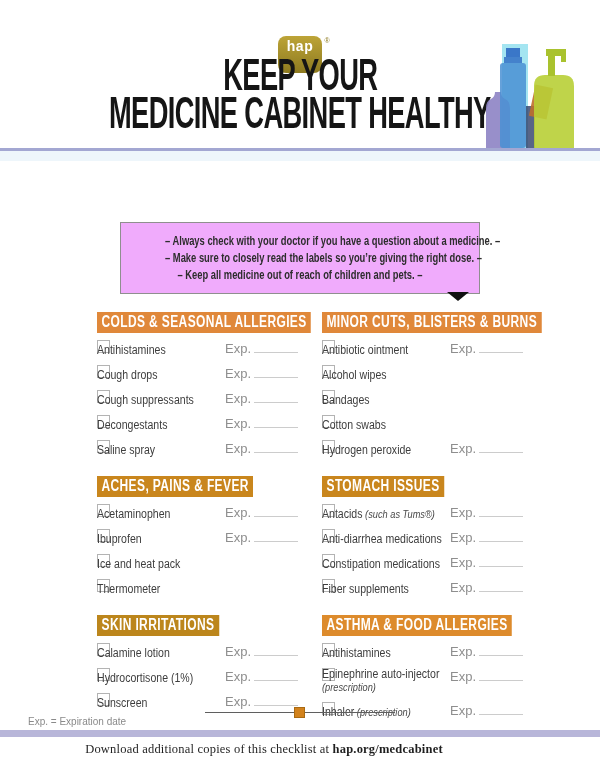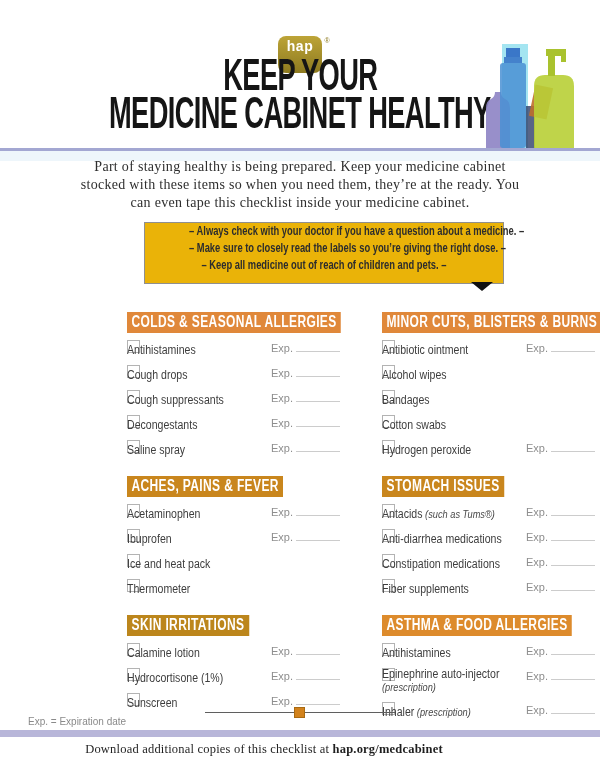--- a/index.html
+++ b/index.html
@@ -18,41 +18,41 @@
   .divider{position:absolute;top:148px;left:0;width:600px;height:3px;}
   .divider-tint{position:absolute;top:151px;left:0;width:600px;height:10px;background:#eef6fb;}
   
   .para{position:absolute;left:70px;width:460px;text-align:center;
         font-family:"Liberation Serif",serif;font-size:14px;line-height:18px;
         color:#2e2e2e;letter-spacing:.3px;}
   .intro{top:158px;}
   .outro{top:657px;}
   
   .notebox{position:absolute;top:222px;left:120px;width:360px;box-sizing:border-box;
-           background:#eab308;border:1px solid #8f8f8f;padding:0 6px 9px;margin-left:24px;}
+           background:#f0abfc;border:1px solid #8f8f8f;padding:10px 6px 9px;}
   .note-line{white-space:nowrap;text-align:center;transform:scaleX(.78);transform-origin:center;
              font-size:12px;line-height:17px;color:#2d2d2d;font-weight:bold;letter-spacing:0;}
   .note-arrow{position:absolute;right:10px;bottom:-8px;width:0;height:0;
               border-left:11px solid transparent;border-right:11px solid transparent;
               border-top:9px solid #101010;}
   
   .checklist{position:absolute;top:312px;left:97px;width:420px;display:flex;gap:35px;}
-  .col{width:190px;margin-left:30px;}
+  .col{width:190px;}
   .section{margin-bottom:18px;}
   .sec-header{display:inline-block;color:#ffffff;font-weight:bold;font-size:16px;line-height:16px;
               padding:2px 6px 3px;white-space:nowrap;letter-spacing:.5px;
               transform:scaleX(.75);transform-origin:left center;margin-bottom:7px;}
   .item{position:relative;min-height:14px;margin-bottom:7px;}
   .cb{position:absolute;left:0;top:0;width:11px;height:11px;border:1px solid #b3b3b3;background:#fff;
       box-sizing:content-box;}
   .lab{display:inline-block;white-space:nowrap;font-size:12px;line-height:13px;color:#3d3d3d;
        transform:scaleX(.88);transform-origin:left;}
   .note-inline{font-style:italic;font-size:10.5px;color:#4a4a4a;}
   .note-below{font-style:italic;font-size:10.5px;color:#4a4a4a;line-height:12px;}
-  .exp{position:absolute;left:144px;top:1px;white-space:nowrap;font-size:11px;color:#8e8e8e;text-align:right;}
+  .exp{position:absolute;left:128px;top:1px;white-space:nowrap;font-size:13px;color:#8e8e8e;text-align:right;}
   .exp-line{display:inline-block;width:44px;height:10px;border-bottom:1px solid #cccccc;margin-left:3px;}
   
   .slider{position:absolute;top:707px;left:205px;width:190px;height:11px;}
   .slider-line{position:absolute;top:5px;left:0;width:190px;border-top:1px solid #5f5f5f;}
   .slider-handle{position:absolute;left:50%;margin-left:-6px;top:0;width:11px;height:11px;
                  border:1px solid #a96a12;box-sizing:border-box;}
   .exp-key{position:absolute;top:716px;left:28px;font-size:10px;color:#8a8a8a;}
   .footer-band{position:absolute;top:730px;left:0;width:600px;height:7px;}
   .footer{position:absolute;top:742px;left:0;width:528px;text-align:center;
           font-family:"Liberation Serif",serif;font-size:12.5px;color:#1f1f1f;letter-spacing:.2px;}
@@ -85,21 +85,20 @@
     <rect x="50" y="44" width="18" height="32" fill="#bf6f2c" opacity="0.9" transform="rotate(12 59 60)"></rect>
     <path d="M52,106 V44 q0,-11 11,-11 h18 q11,0 11,11 v62 Z" fill="#b8cf36" opacity="0.9"></path>
     <rect x="66" y="12" width="7" height="22" fill="#a9c22e"></rect>
     <rect x="64" y="7" width="20" height="7" fill="#a9c22e"></rect>
     <rect x="79" y="7" width="5" height="13" fill="#a9c22e"></rect>
   </svg>
 
   <div class="divider" style="background: rgb(163, 167, 210);"></div>
   <div class="divider-tint"></div>
 
-  <div class="para intro">Part of staying healthy is being prepared. Keep your medicine cabinet stocked with these items so when you need them, they’re at the ready. You can even tape this checklist inside your medicine cabinet.</div>
 
   <div class="notebox">
     <div class="note-line">– Always check with your doctor if you have a question about a medicine. –</div>
     <div class="note-line">– Make sure to closely read the labels so you’re giving the right dose. –</div>
     <div class="note-line">– Keep all medicine out of reach of children and pets. –</div>
     <div class="note-arrow"></div>
   </div>
 
   <div class="checklist">
     <div class="col" id="col-left">

